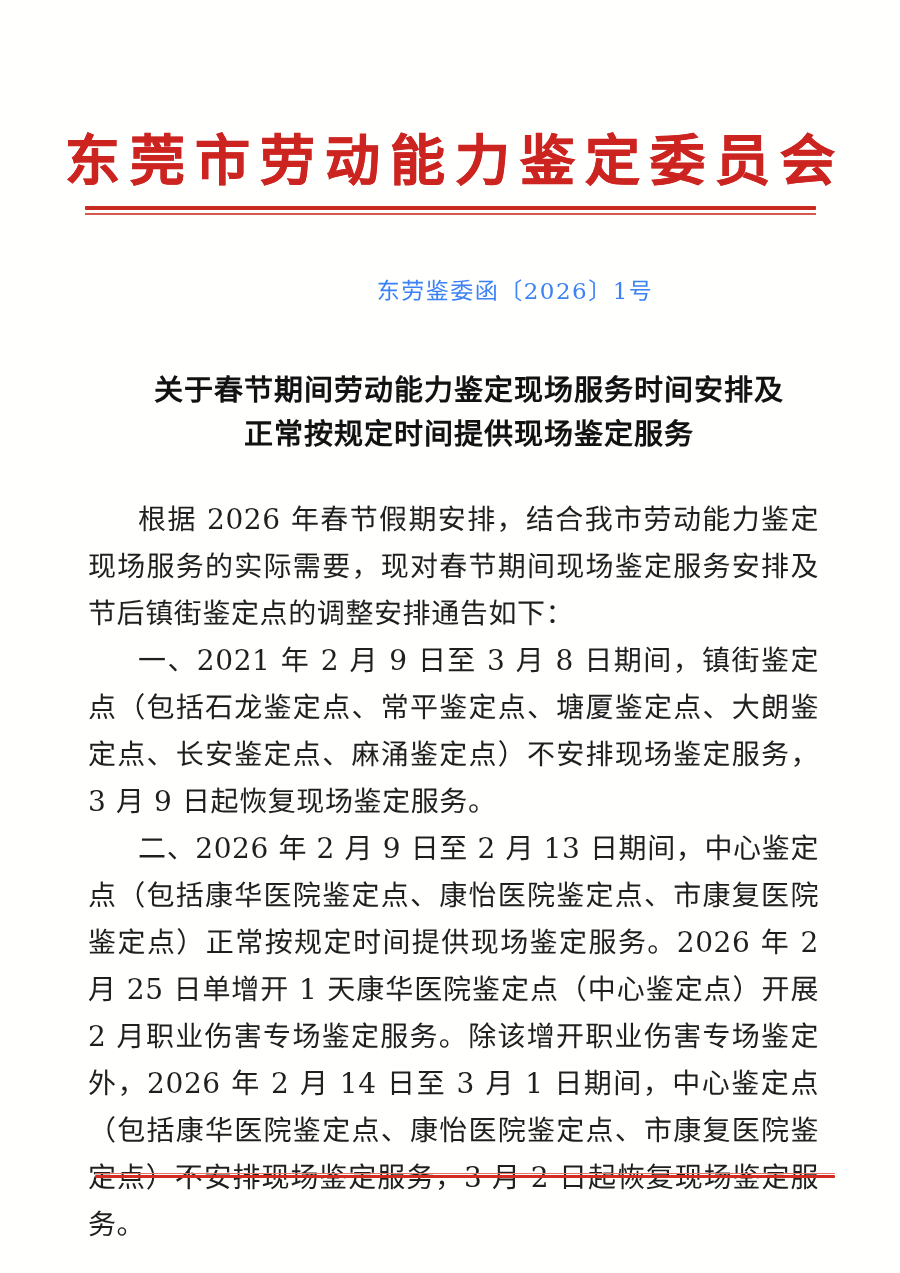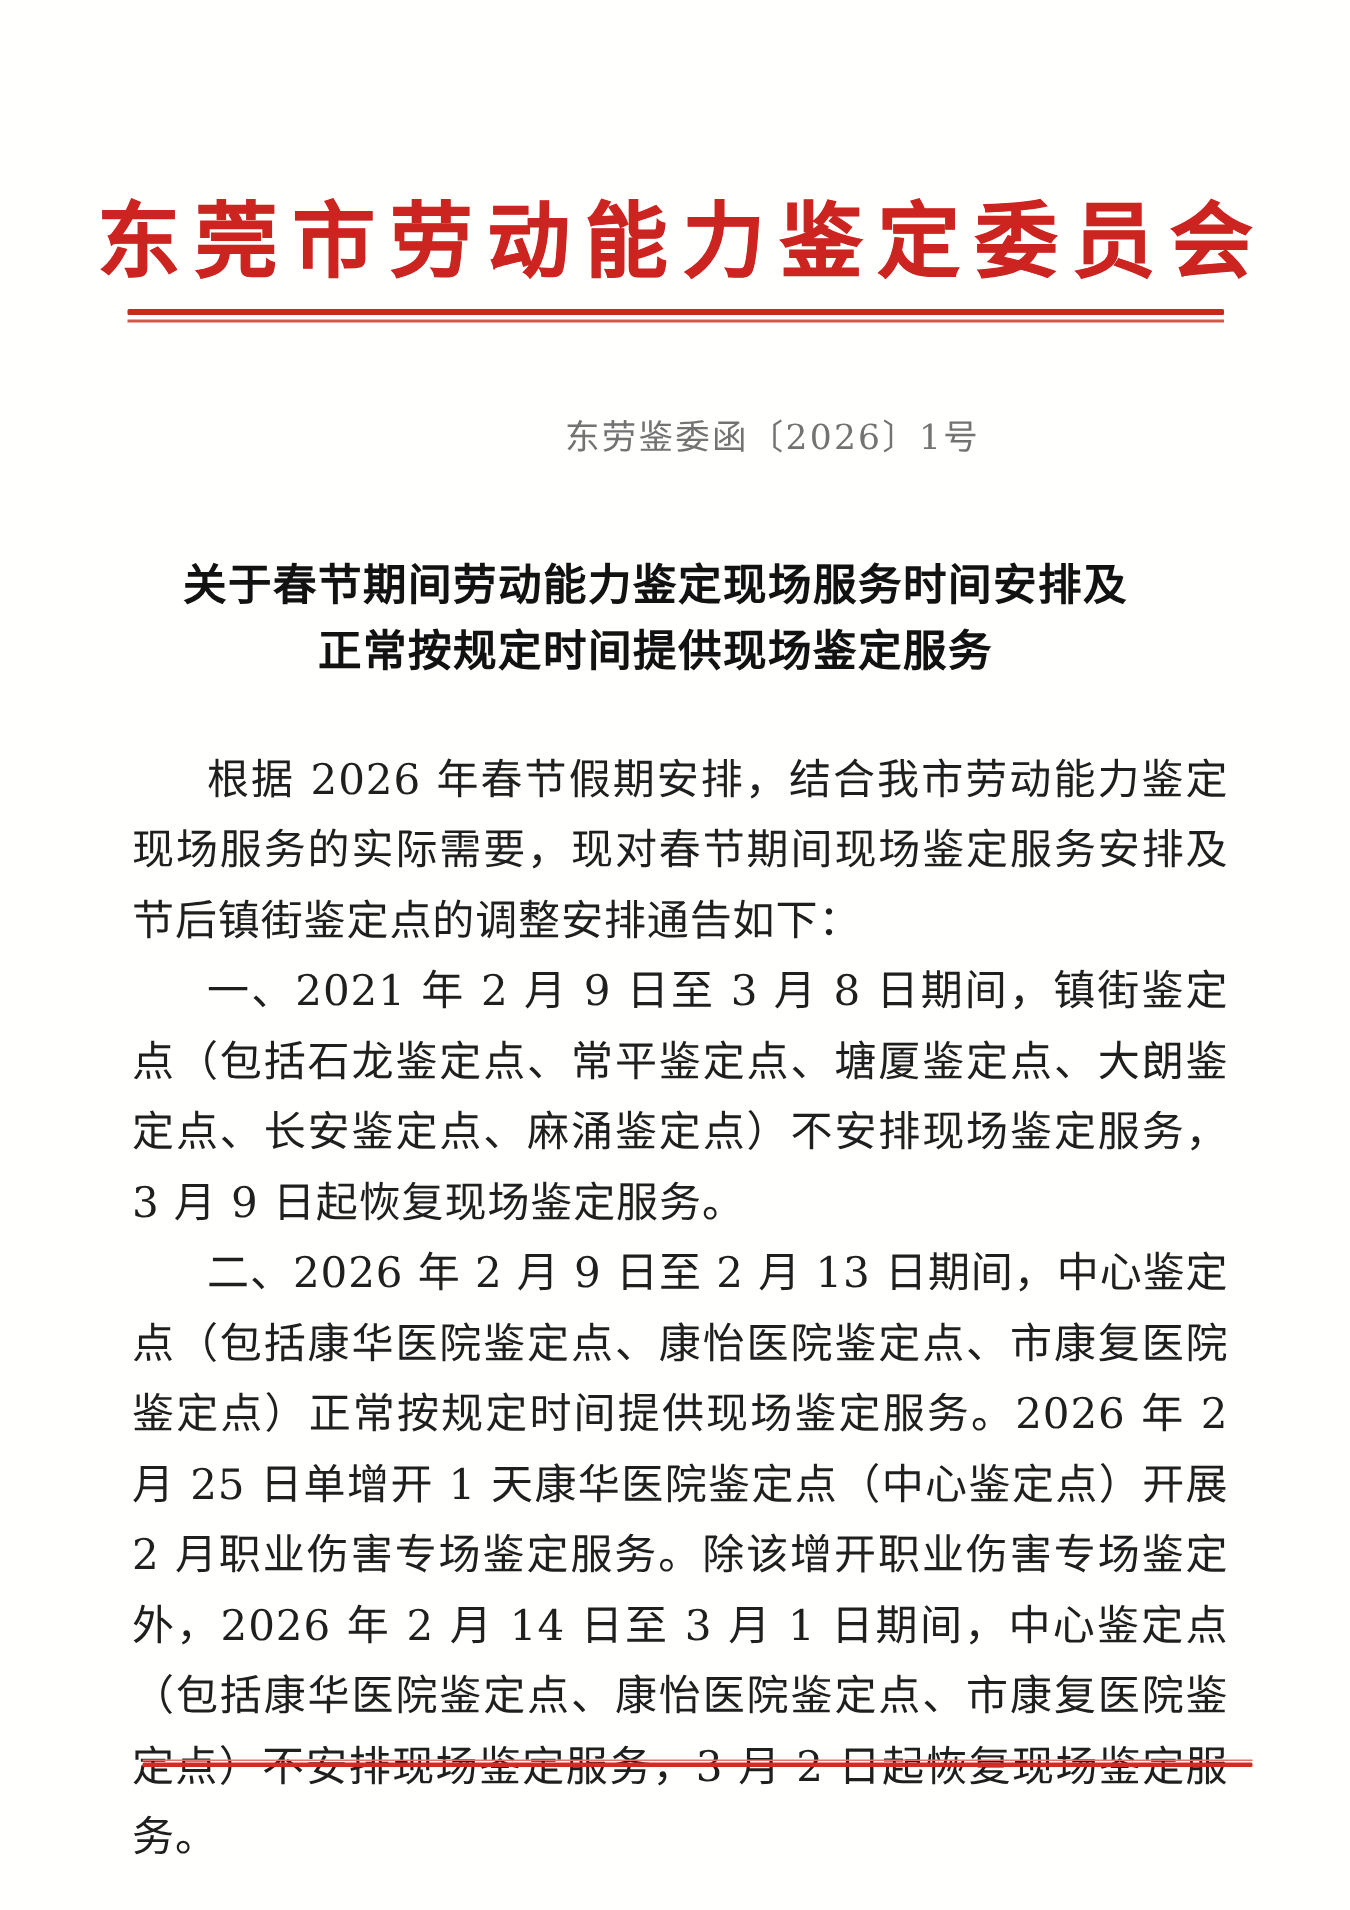--- a/index.html
+++ b/index.html
@@ -69,28 +69,28 @@
     left: 0;
     top: 272px;
     width: 900px;
     text-align: center;
   }
   .doc-number {
     display: inline-block;
     margin-left: 130px;
     font-size: 23px;
     letter-spacing: 1.5px;
-    color: #737373;
+    color: #3b82f6;
     white-space: nowrap;
   }
 
   
   .doc-title {
     position: absolute;
-    left: 72px;
+    left: 104px;
     top: 368px;
     width: 730px;
     text-align: center;
     font-weight: 700;
     font-size: 29px;
     line-height: 44px;
     letter-spacing: 1px;
     color: #121212;
   }
   .doc-title .title-line {

